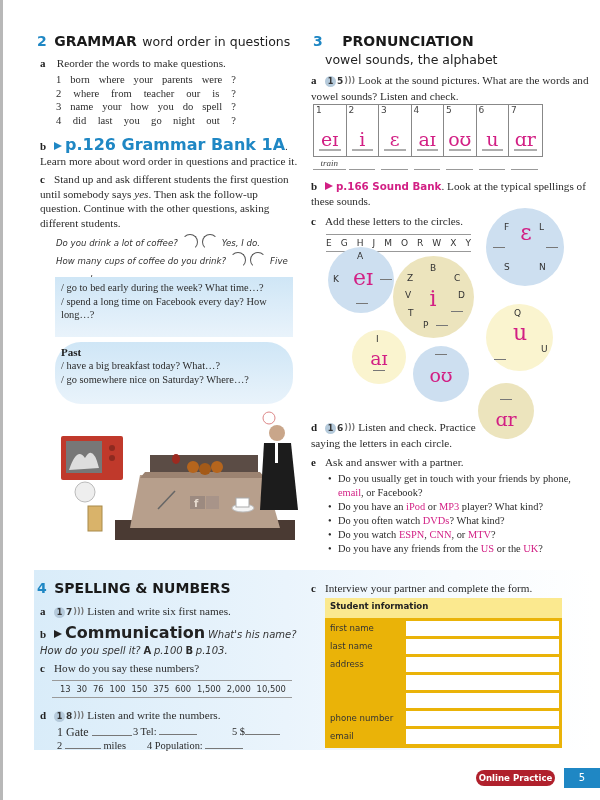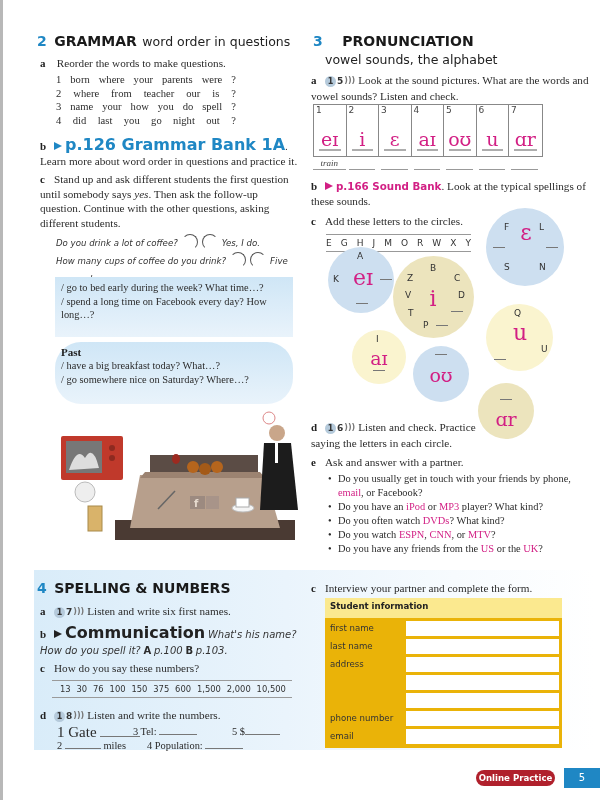--- a/index.html
+++ b/index.html
@@ -396,21 +396,21 @@
     <span>10,500</span>
   </div>
 
 <div class="abs txt" style="left:40px;top:708px;">
   <span class="letter">d</span><span class="audio">
       <span class="disc">1</span>
       <span>8</span>
       <span class="waves">)))</span>
     </span><span>Listen and write the numbers.</span>
 </div>
-<div class="abs txt" style="left:57px;top:725px;font-size:15px;">
+<div class="abs txt" style="left:57px;top:725px;font-size:12px;">
   <span>1  Gate</span> <span class="fill-line" style="width:40px;"></span>
 </div>
 <div class="abs txt" style="left:133px;top:725px;font-size:10.4px;">
   <span>3  Tel:</span> <span class="fill-line" style="width:38px;"></span>
 </div>
 <div class="abs txt" style="left:232px;top:725px;font-size:10.4px;">
   <span>5  $</span><span class="fill-line" style="width:35px;"></span>
 </div>
 <div class="abs txt" style="left:57px;top:739px;font-size:10.4px;">
   <span>2</span> <span class="fill-line" style="width:36px;"></span> <span>miles</span>

